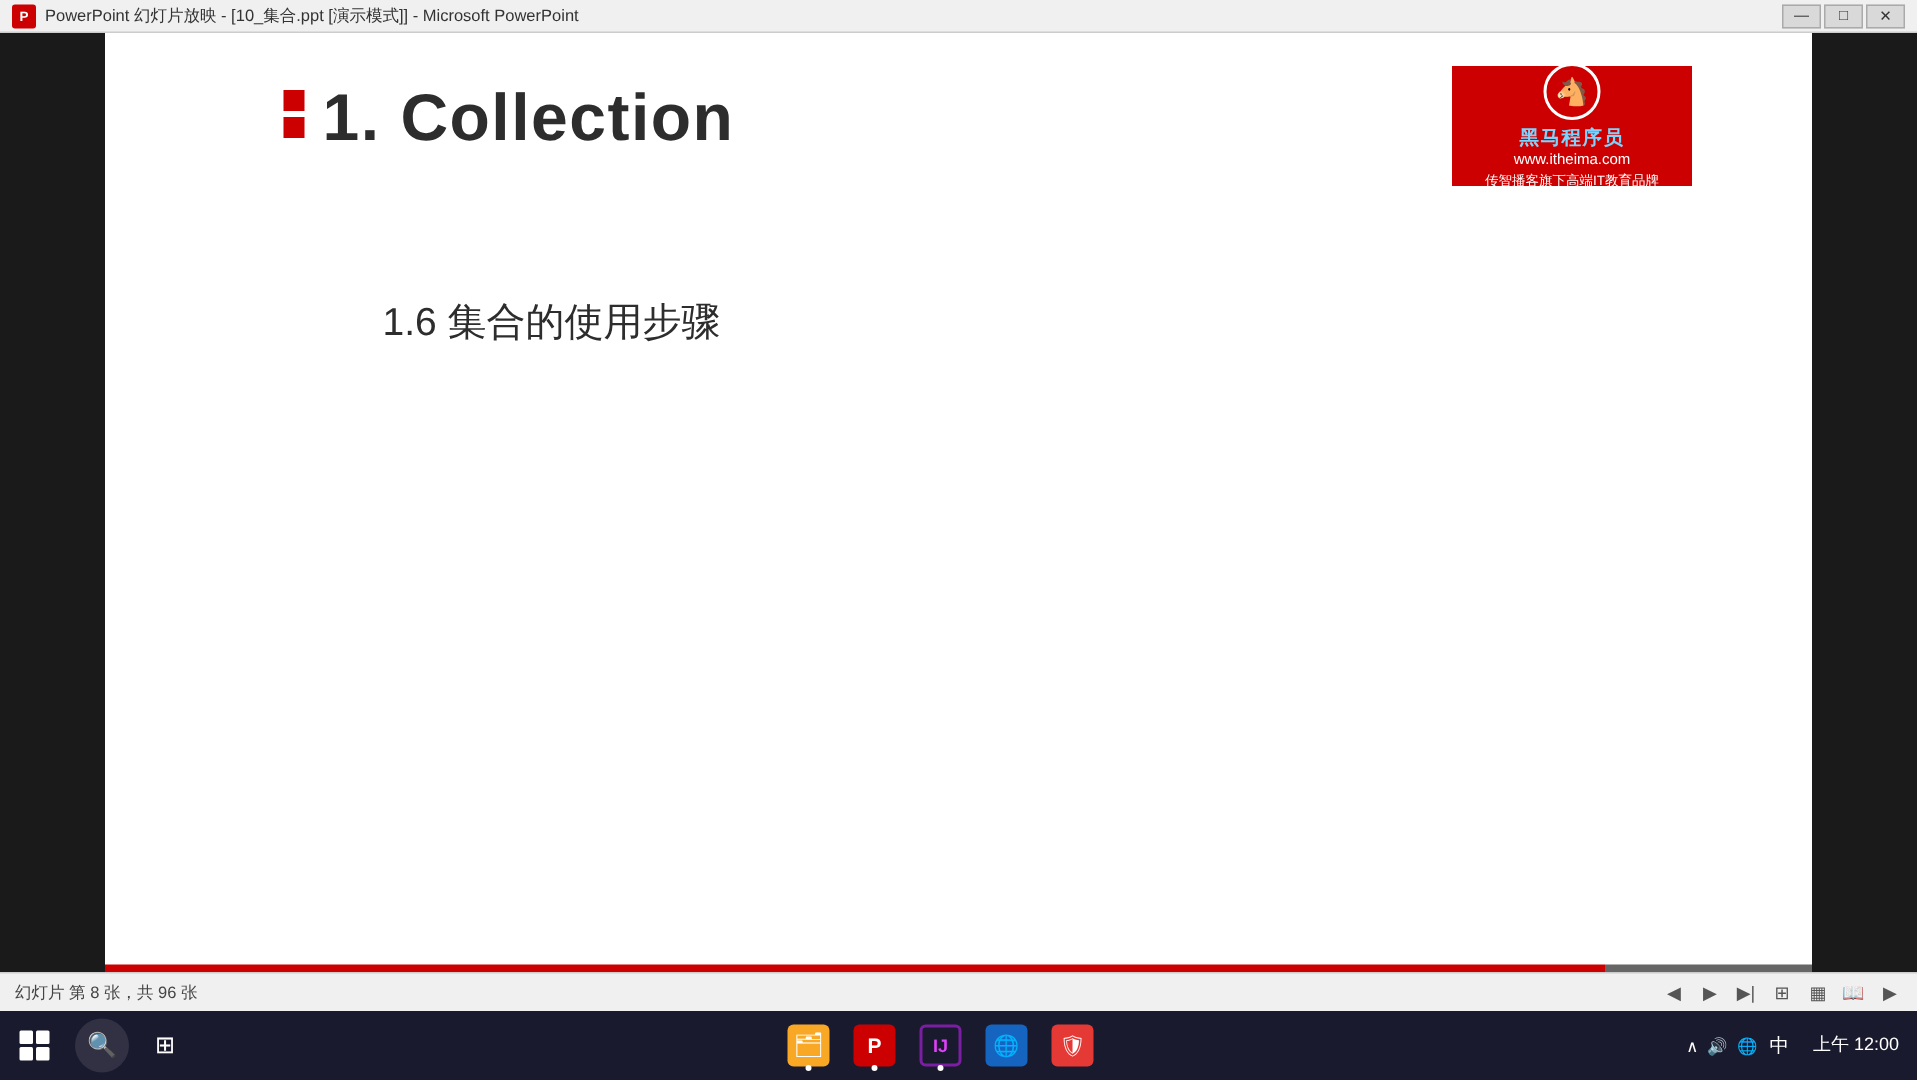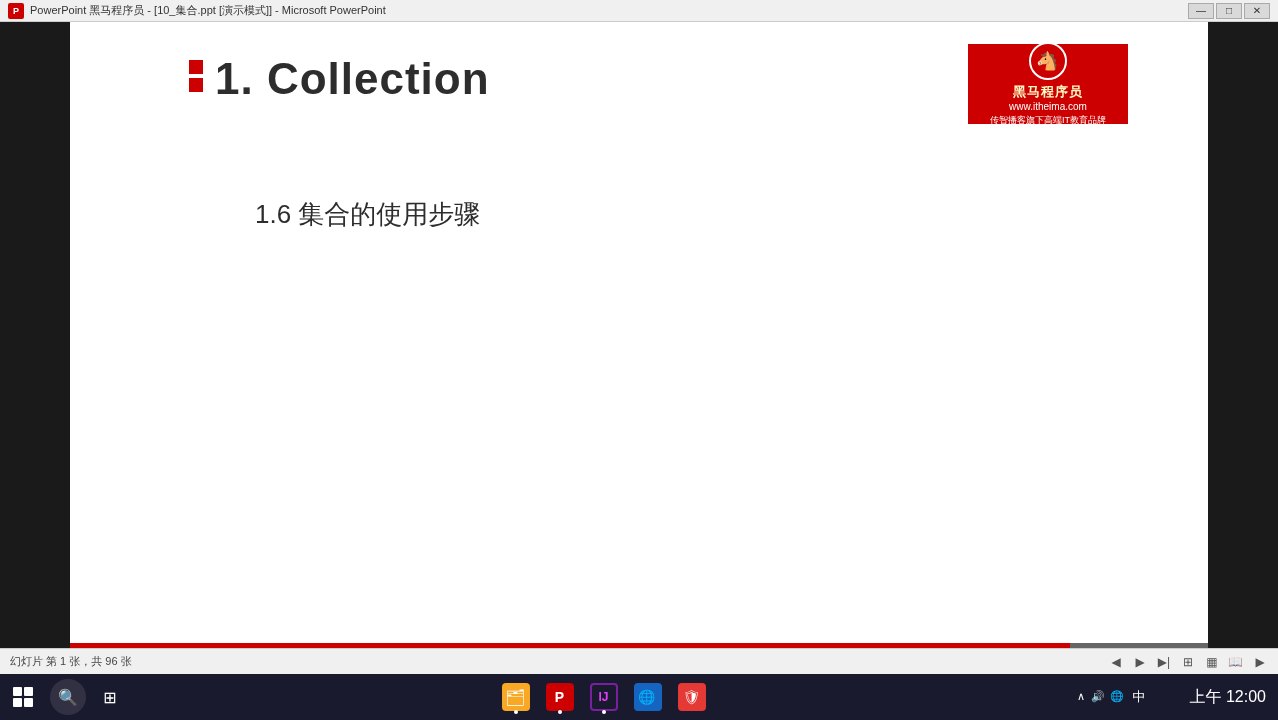--- a/index.html
+++ b/index.html
@@ -180,21 +180,21 @@
       margin-bottom: 3px;
       position: relative;
     }
 
     .logo-icon-horse {
       font-size: 18px;
       color: #fff;
     }
 
     .logo-brand-name {
-      color: #fef9c3;
+      color: #7dd3fc;
       font-size: 13px;
       font-weight: bold;
       letter-spacing: 1px;
       font-family: Liberation Mono, monospace;
     }
 
     .logo-website {
       color: #fff;
       font-size: 10px;
       margin-top: 0;
@@ -319,24 +319,23 @@
     .taskbar-sys-tray {
       display: flex;
       align-items: center;
       gap: 6px;
       color: #fff;
       font-size: 11px;
     }
 
     .taskbar-clock {
       color: #fff;
-      font-size: 16px;
+      font-size: 12px;
       text-align: right;
       line-height: 1.3;
-      margin-left: 28px;
     }
 
     
     .slide-bottom-bar {
       position: absolute;
       bottom: 46px;
       left: 0;
       width: 1278px;
       height: 26px;
       background: #f0f0f0;
@@ -389,21 +388,21 @@
       height: 5px;
       background: #666;
       z-index: 10;
     }
   </style>
 </head>
 <body>
 
 <div class="title-bar">
   <div class="title-bar-icon">P</div>
-  <span class="title-bar-text">PowerPoint 黑马程序员 - [10_集合.ppt [演示模式]] - Microsoft PowerPoint</span>
+  <span class="title-bar-text">PowerPoint 幻灯片放映 - [10_集合.ppt [演示模式]] - Microsoft PowerPoint</span>
   <div class="title-bar-controls">
     <div class="title-btn">—</div>
     <div class="title-btn">□</div>
     <div class="title-btn">✕</div>
   </div>
 </div>
 
 <div class="left-black"></div>
 <div class="right-black"></div>
 
@@ -431,21 +430,21 @@
       </div>
     </div>
 
   </div>
 </div>
 
 <div class="red-progress-bar"></div>
 <div class="gray-progress-bar"></div>
 
 <div class="slide-bottom-bar">
-  <span class="slide-status">幻灯片 第 1 张，共 96 张</span>
+  <span class="slide-status">幻灯片 第 8 张，共 96 张</span>
   <div class="slide-view-controls">
     <div class="view-btn">◀</div>
     <div class="view-btn">▶</div>
     <div class="view-btn">▶|</div>
     <div class="view-btn">⊞</div>
     <div class="view-btn">▦</div>
     <div class="view-btn">📖</div>
     <div class="view-btn">▶</div>
   </div>
 </div>

